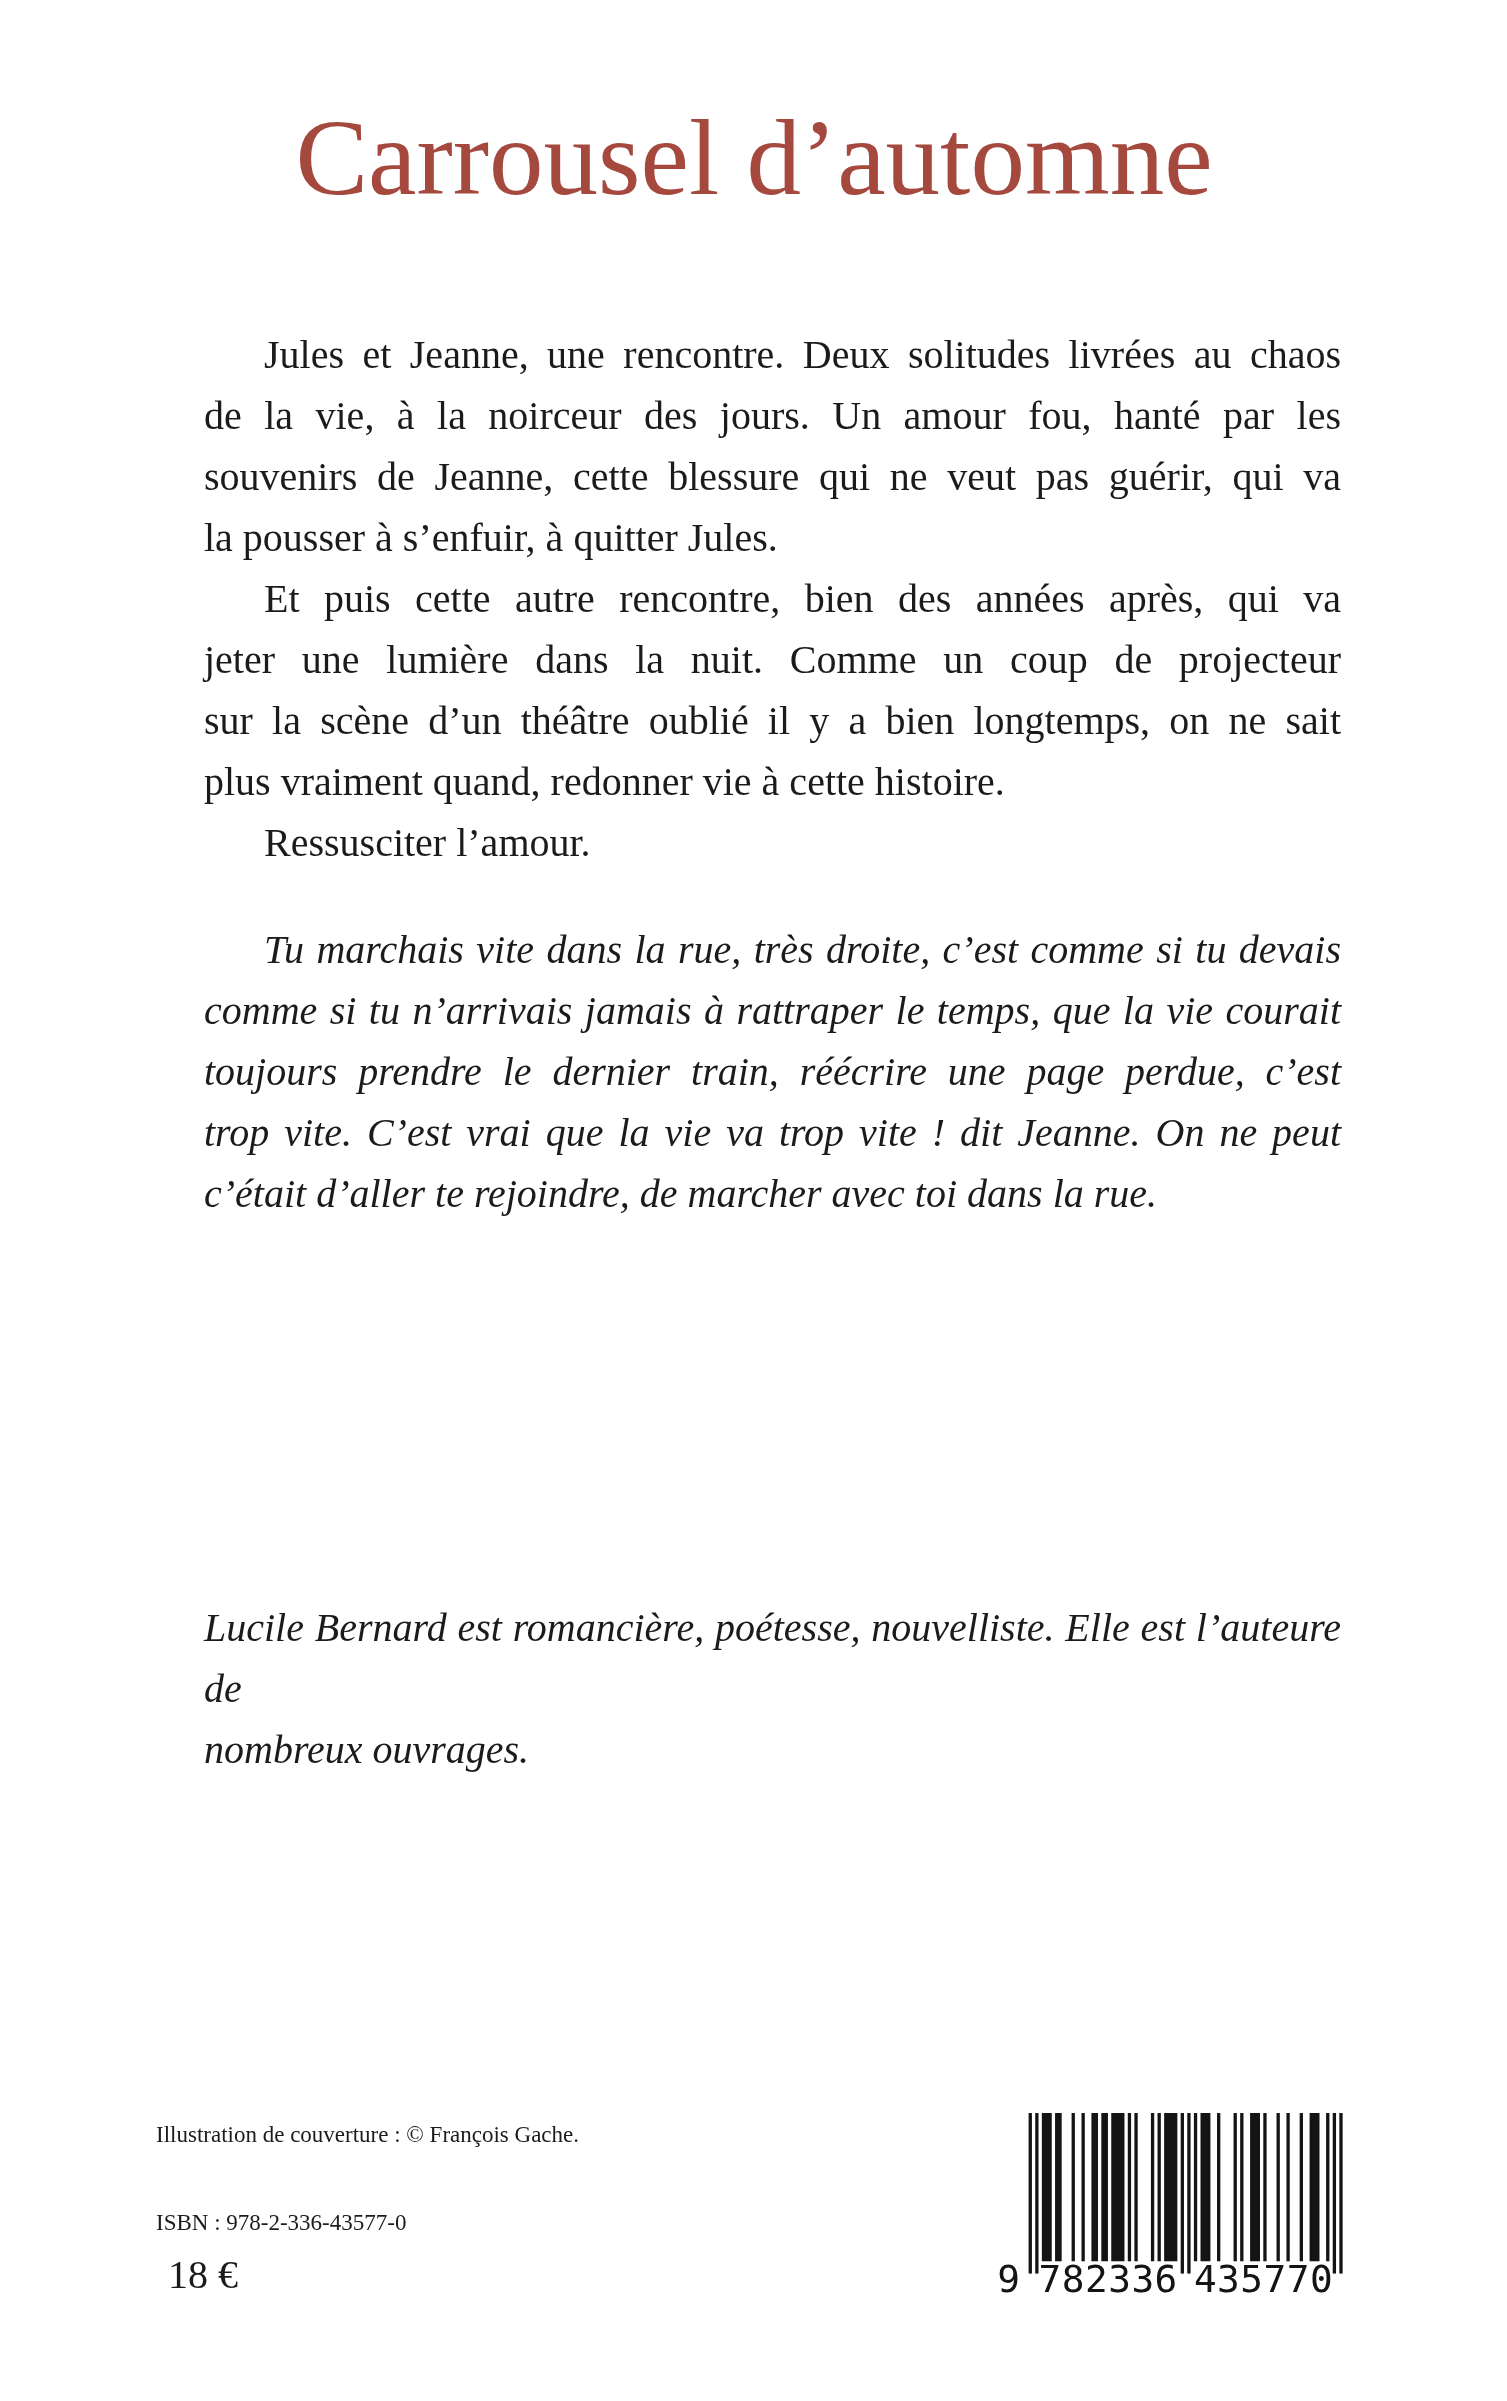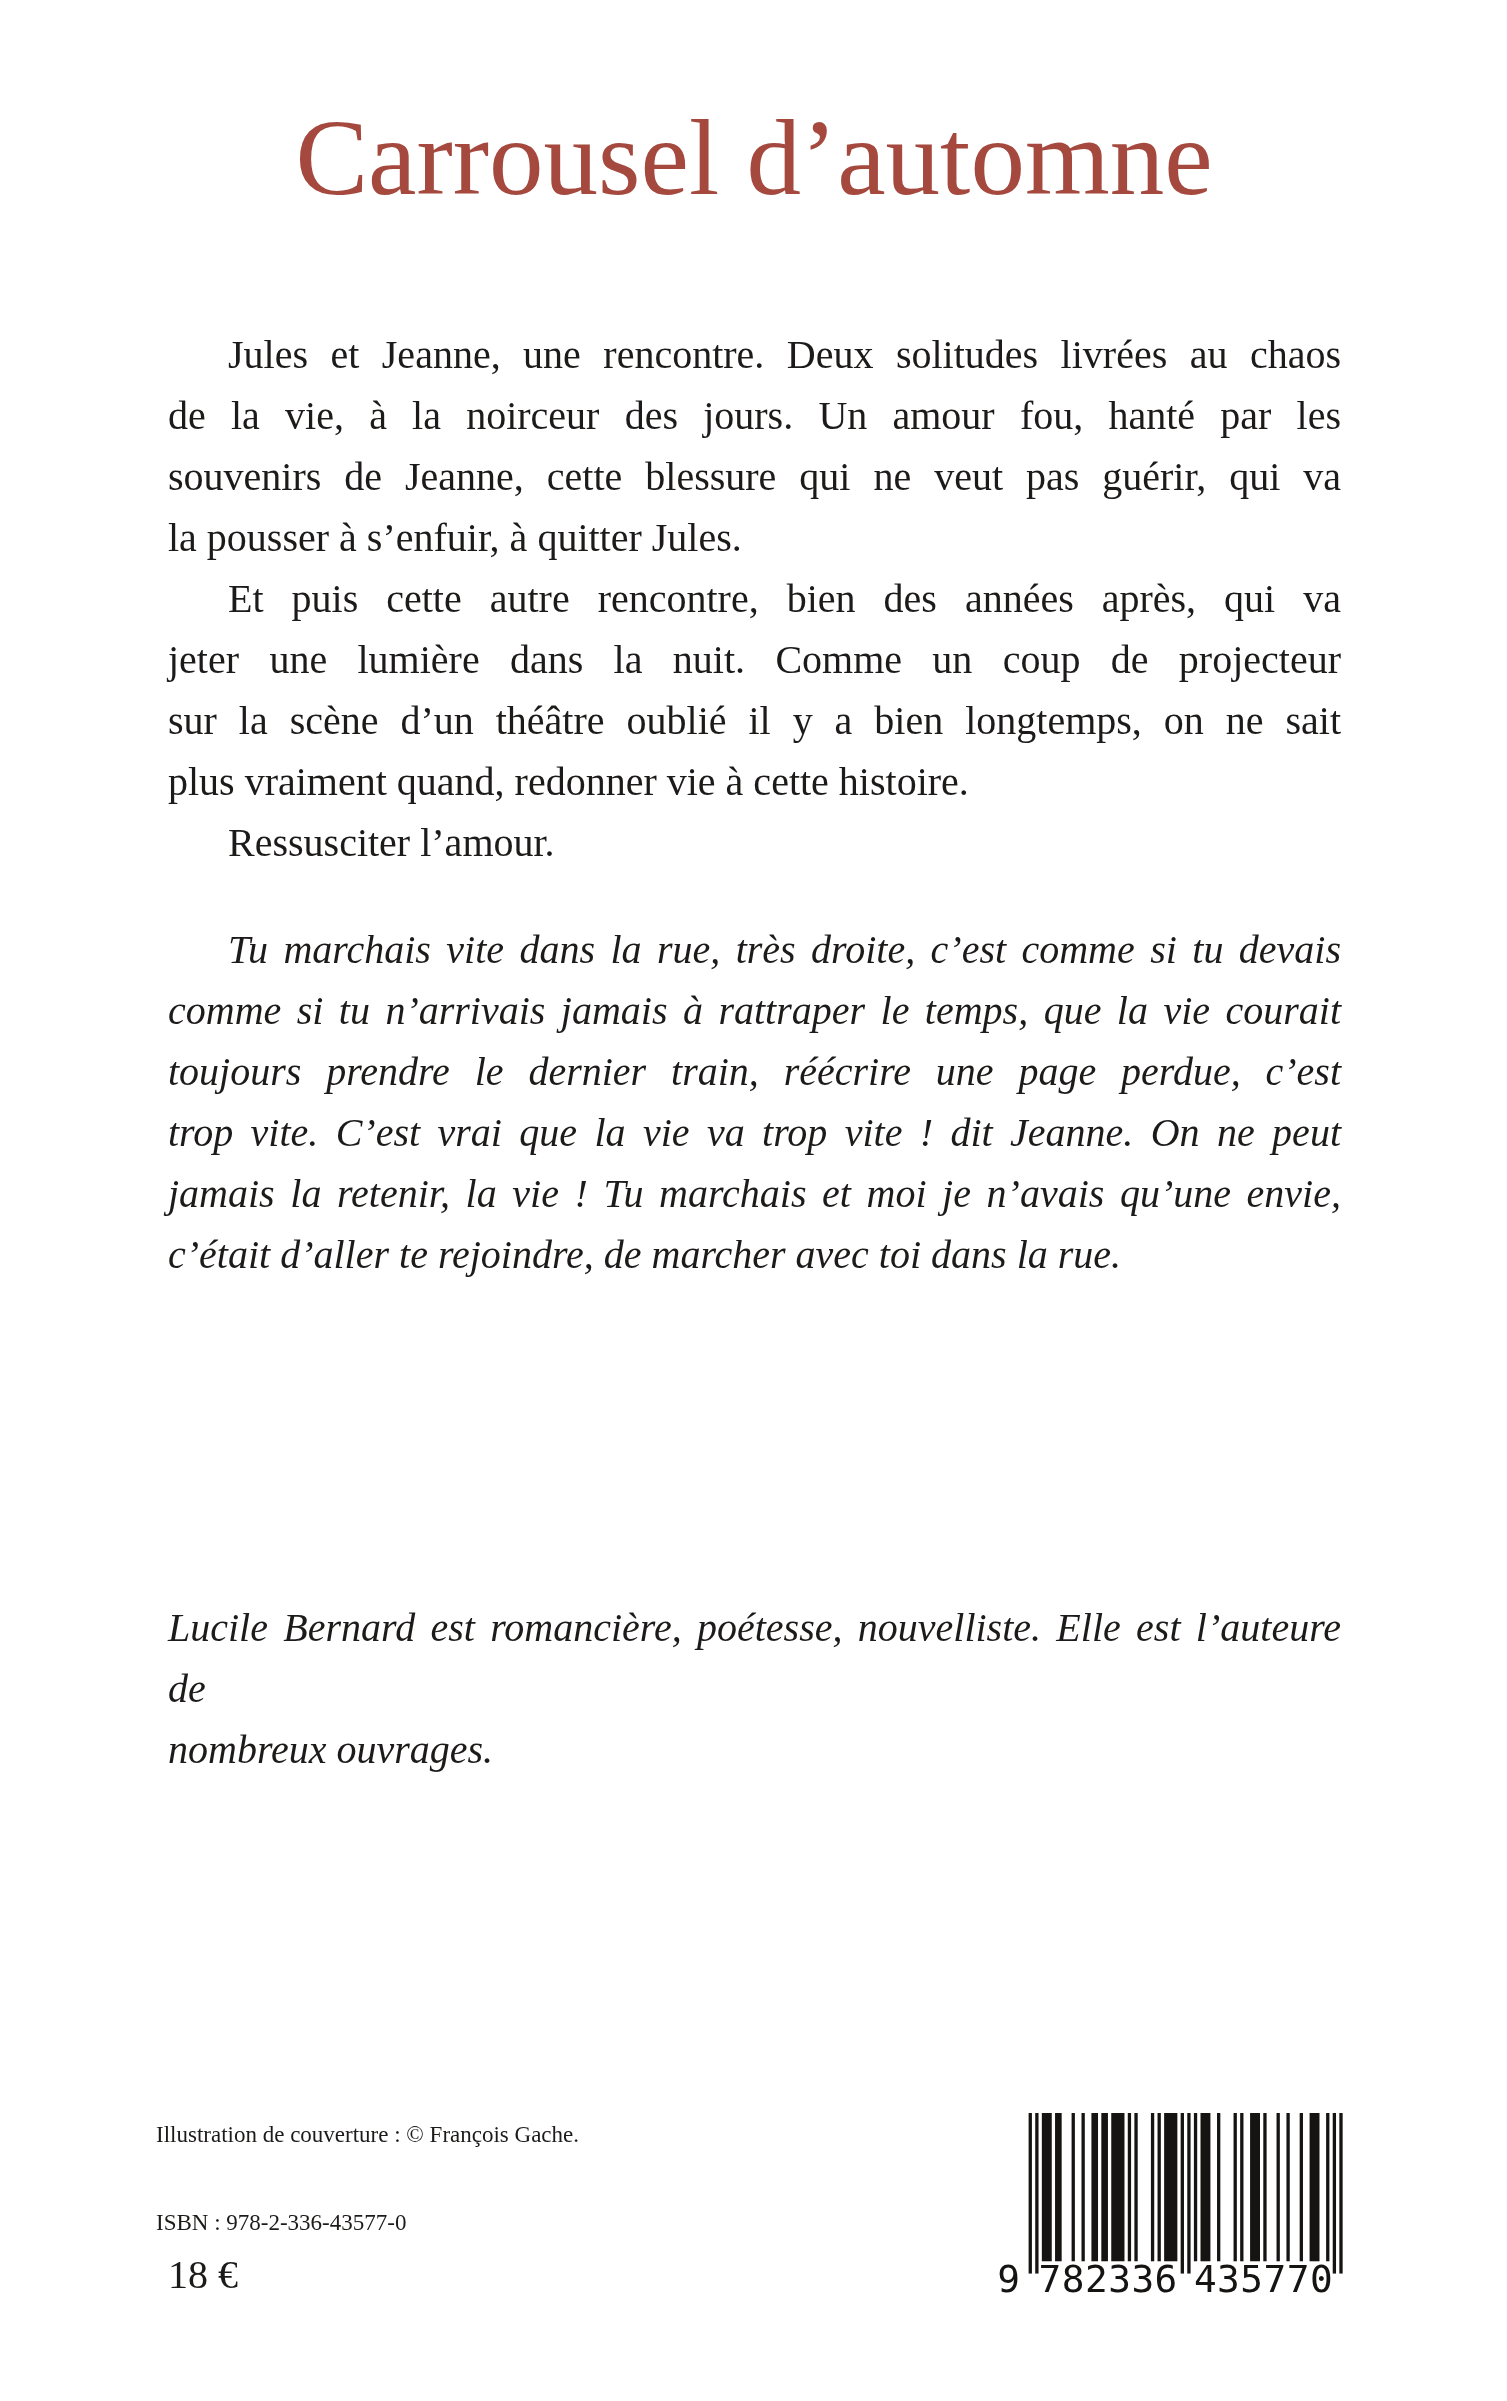--- a/index.html
+++ b/index.html
@@ -8,21 +8,21 @@
     font-family:"Liberation Serif","DejaVu Serif",serif;color:#1d1b1a;
   }
   .title{
     position:absolute;top:103px;left:0;width:100%;text-align:center;
     font-size:109px;line-height:109px;font-weight:normal;letter-spacing:0;font-family:Liberation Serif, serif;
   }
   .textblock{position:absolute;left:168px;width:1173px;font-size:40px;line-height:61px;}
   .synopsis{top:324px;}
   .quote{top:919px;font-style:italic;}
   .author{top:1597px;font-style:italic;}
-  .tline{text-align:justify;text-align-last:justify;}
+  .tline{text-align:justify;text-align-last:justify;margin-left:36px;}
   .tline.last{text-align-last:left;}
   .tline.indent{text-indent:60px;}
   .bold{font-weight:normal;}
   .caption{position:absolute;left:156px;font-size:23px;line-height:42px;}
   .cap-illus{top:2114px;}
   .cap-isbn{top:2202px;}
   .price{position:absolute;left:168px;top:2251px;font-size:40px;line-height:47px;}
   .barcode{position:absolute;left:999px;top:2113px;width:352px;height:187px;}
   .barcode svg rect{fill:#161412;}
   .bcd{font-family:"DejaVu Sans Mono","Liberation Mono",monospace;font-size:40px;fill:#161412;}
@@ -44,21 +44,20 @@
       <div class="tline"><span>sur la scène d’un théâtre oublié il y a bien longtemps, on ne sait</span></div>
       <div class="tline last"><span>plus vraiment quand, redonner vie à cette histoire.</span></div>
       <div class="tline indent last"><span>Ressusciter l’amour.</span></div>
     </div>
 
   <div class="textblock quote">
       <div class="tline indent"><span>Tu marchais vite dans la rue, très droite, c’est comme si tu devais</span></div>
       <div class="tline"><span>comme si tu n’arrivais jamais à rattraper le temps, que la vie courait</span></div>
       <div class="tline"><span>toujours prendre le dernier train, réécrire une page perdue, c’est</span></div>
       <div class="tline"><span>trop vite. C’est vrai que la vie va trop vite ! dit Jeanne. On ne peut</span></div>
-      <div class="tline"><span>jamais la retenir, la vie ! Tu marchais et moi je n’avais qu’une envie,</span></div>
       <div class="tline last"><span>c’était d’aller te rejoindre, de marcher avec toi dans la rue.</span></div>
     </div>
 
   <div class="textblock author">
       <div class="tline"><span class="bold">Lucile Bernard </span><span>est romancière, poétesse, nouvelliste. Elle est l’auteure de</span></div>
       <div class="tline last"><span>nombreux ouvrages.</span></div>
     </div>
 
   <div class="caption cap-illus">Illustration de couverture : © François Gache.</div>
 

